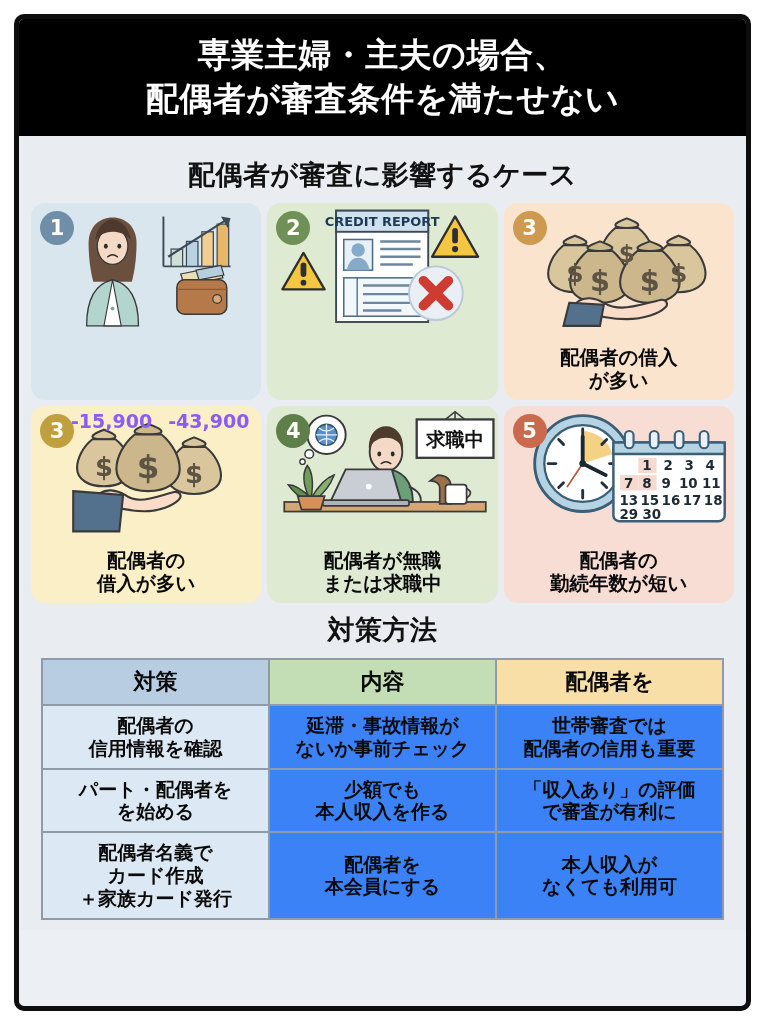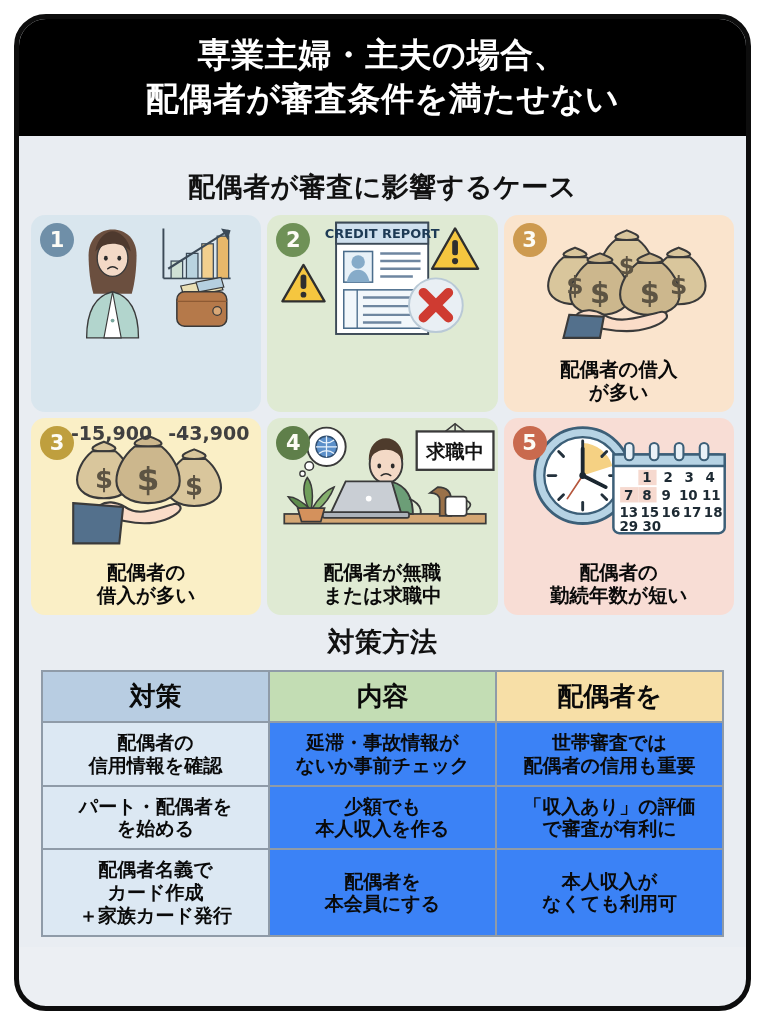--- a/index.html
+++ b/index.html
@@ -7,42 +7,42 @@
     width: 765px; height: 1024px;
     background: #ffffff;
     font-family: "DejaVu Sans", "Liberation Sans", sans-serif;
     overflow: hidden;
   }
   .frame {
     position: absolute;
     left: 14px; top: 14px;
     width: 737px; height: 997px;
     border: 5px solid #0d0d0d;
-    border-radius: 32px;
+    border-radius: 10px;
     background: #eceff3;
     overflow: hidden;
   }
   
   .header {
     background: #000000;
     color: #ffffff;
     text-align: center;
     padding: 14px 10px 16px 10px;
   }
   .header-line {
     font-size: 33px;
     font-weight: bold;
     line-height: 1.32;
     letter-spacing: 0.5px;
     white-space: nowrap;
   }
   
   .body {
     background: #e9edf2;
-    padding: 24px 10px 0 10px;
+    padding: 12px 10px 0 10px;
   }
   .section-title {
     text-align: center;
     font-size: 27px;
     font-weight: bold;
     color: #111;
     padding: 9px 0 10px 0;
     letter-spacing: 0.5px;
   }
   
@@ -81,39 +81,39 @@
     line-height: 1.18;
     padding: 0 4px 8px 4px;
     white-space: pre-line;
   }
   
   .svgwrap { position:absolute; inset:0; }
   .amount-row {
     position: absolute;
     top: 4px; left: 0; right: 0;
     display: flex; justify-content: center; gap: 16px;
-    font-size: 19px; font-weight: bold; color: #404040;
+    font-size: 19px; font-weight: bold; color: #8b5cf6;
     padding-left: 28px;
     z-index: 4;
   }
   
   .table-wrap { padding: 0 12px 10px 12px; }
   table {
     width: 100%;
     border-collapse: collapse;
     table-layout: fixed;
   }
   th, td {
     border: 2px solid #8f9ba8;
     text-align: center;
     font-weight: bold;
     color: #0a0a0a;
     white-space: pre-line;
   }
-  th { font-size: 26px; padding: 7px 2px; }
+  th { font-size: 22px; padding: 7px 2px; }
   td { font-size: 19px; line-height: 1.2; padding: 8px 3px; }
   th.c1 { background: #b8cde2; }
   th.c2 { background: #c3ddb4; }
   th.c3 { background: #f7dfa7; }
   td.c1 { background: #dce8f3; }
   td.c2 { background: #3b82f6; }
   td.c3 { background: #3b82f6; }
 </style>
 </head>
 <body>

